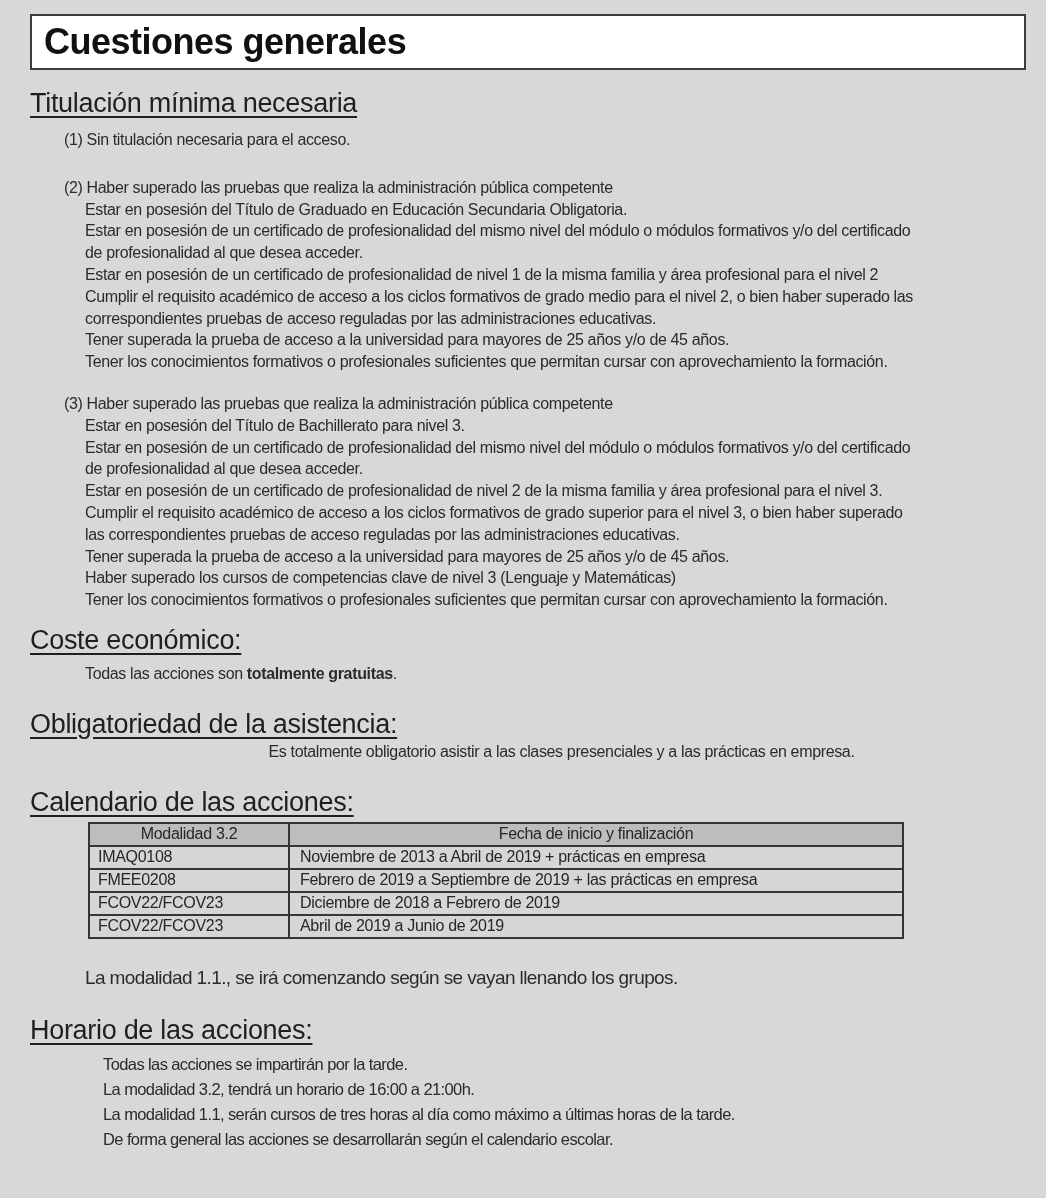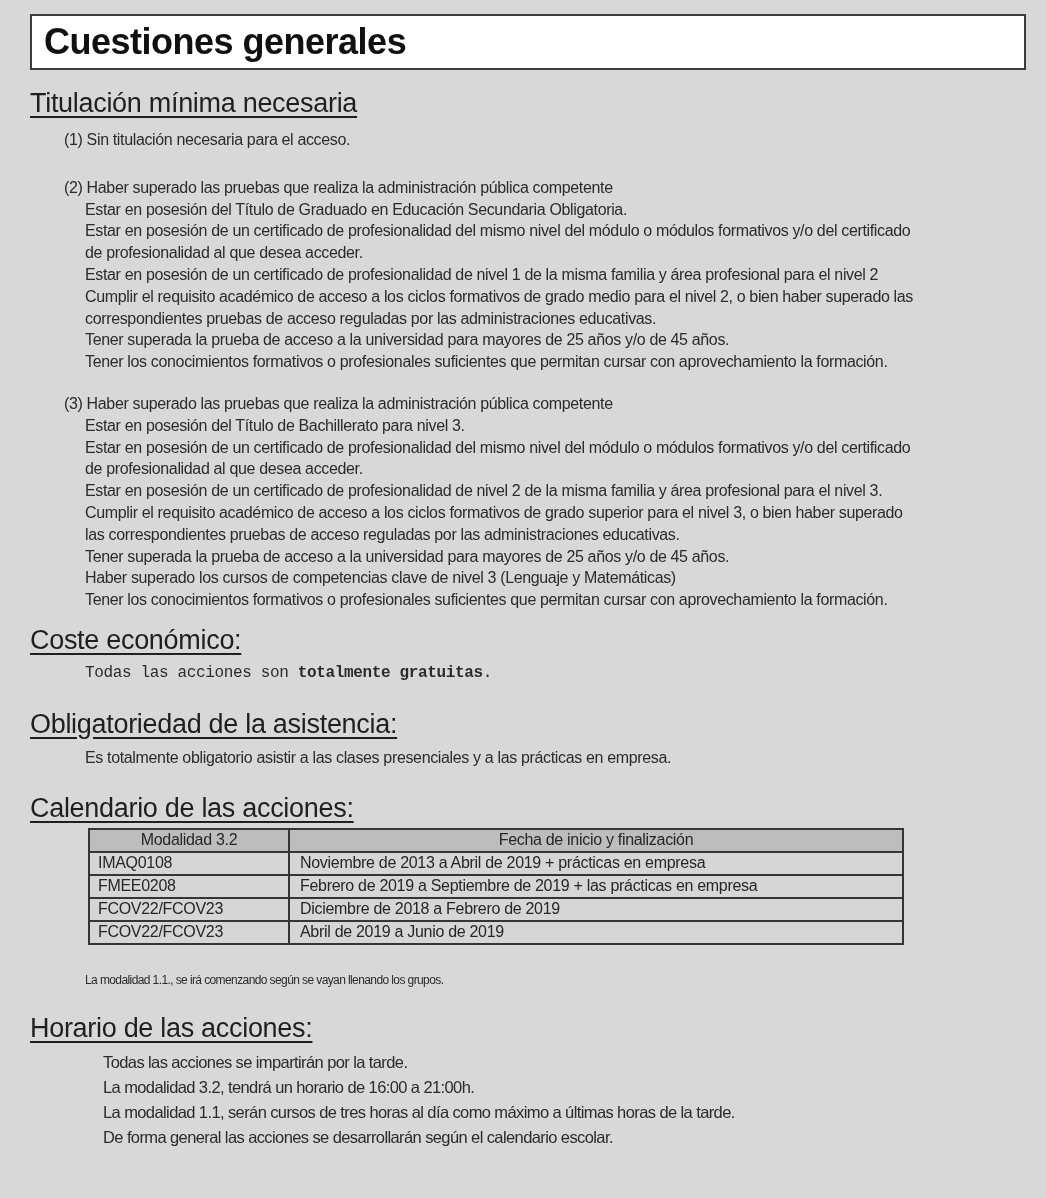--- a/index.html
+++ b/index.html
@@ -51,23 +51,23 @@
     white-space: nowrap;
     color: #2b2b2b;
   }
   .indent-1 { margin-left: 64px; }
   .indent-2 { margin-left: 85px; }
   .h-titulacion { margin-top: 18px; }
   .item1 { margin-top: 10px; }
   .item2 { margin-top: 26px; }
   .item3 { margin-top: 20px; }
   .h-coste { margin-top: 14px; }
-  .coste-line { margin-top: 7px; font-family: Liberation Mono, monospace; }
+  .coste-line { margin-top: 7px; }
   .h-obligatoriedad { margin-top: 24px; }
-  .obligatoriedad-line { margin-top: 7px; }
+  .obligatoriedad-line { margin-top: 1px; text-align: center; }
   .h-calendario { margin-top: 24px; }
   .cal-table {
     margin-left: 88px;
     margin-top: 4px;
     border-collapse: collapse;
     font-size: 16px;
     letter-spacing: -0.3px;
   }
   .cal-table td, .cal-table th {
     border: 2px solid #353535;
@@ -78,21 +78,21 @@
     white-space: nowrap;
   }
   .cal-table th { background: #bdbdbd; text-align: center; }
   .col-modalidad { width: 200px; }
   .col-fecha { width: 614px; }
   .cal-table td.cell-modalidad { text-align: left; }
   .cal-table td.cell-fecha { padding-left: 10px; text-align: left; }
   .note-line {
     margin-left: 85px;
     margin-top: 28px;
-    font-size: 12px;
+    font-size: 19px;
     letter-spacing: -0.6px;
     white-space: nowrap;
     color: #2b2b2b;
   }
   .h-horario { margin-top: 26px; }
   .horario-line {
     margin-left: 85px;
     font-size: 16.5px;
     line-height: 25px;
     letter-spacing: -0.6px;

